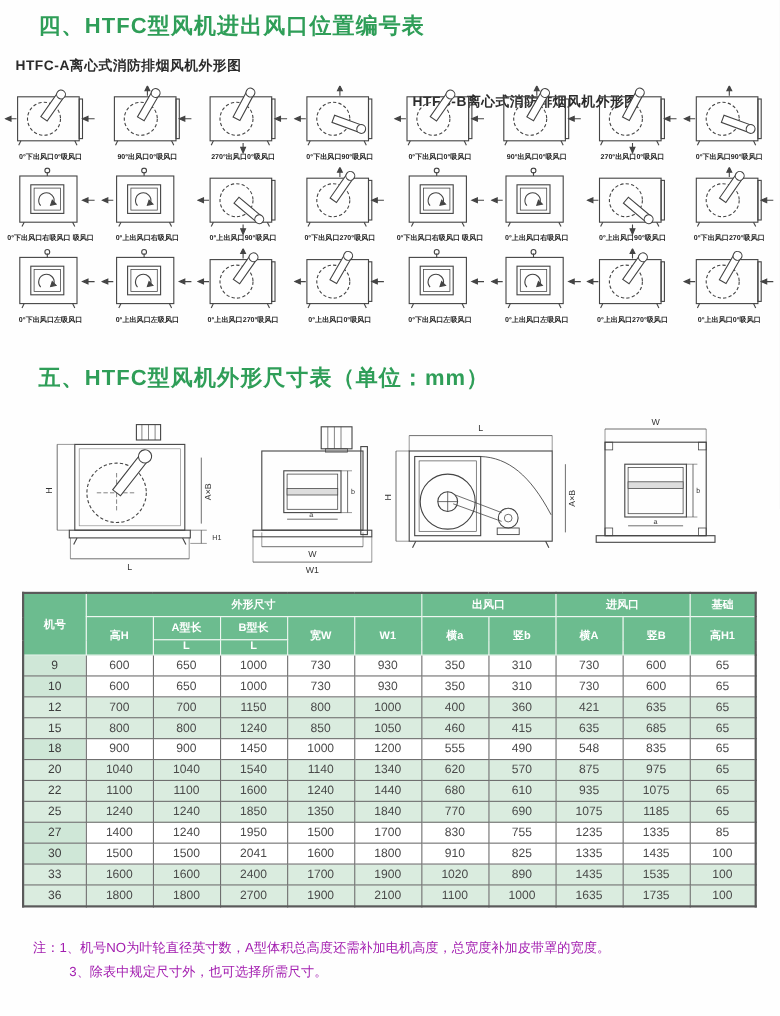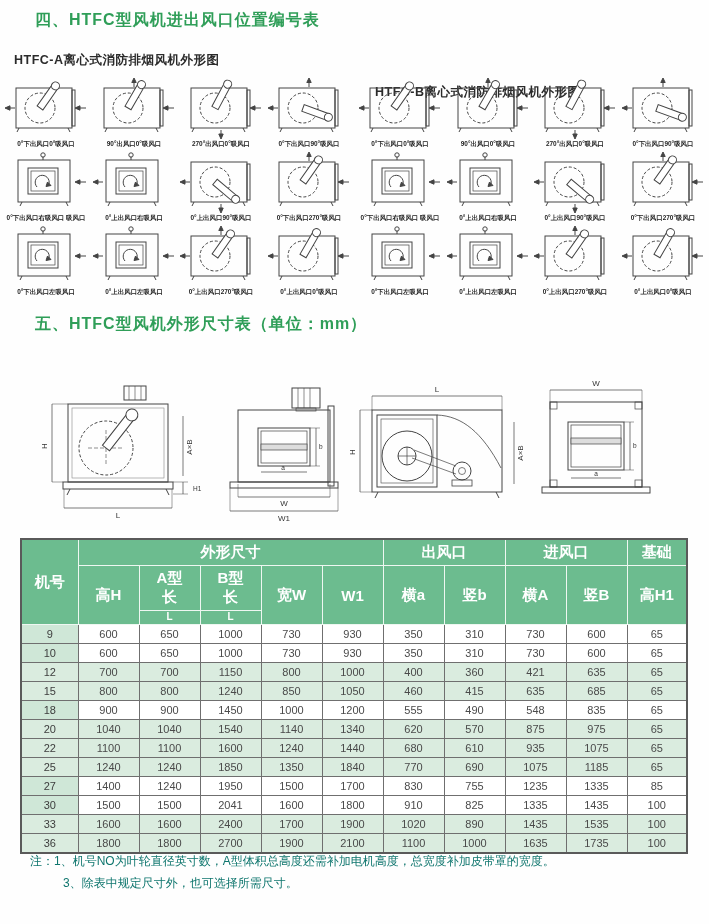--- a/index.html
+++ b/index.html
@@ -2,25 +2,25 @@
 <html><head>
 <meta charset="utf-8">
 <style>
   html,body { margin:0; padding:0; background:#e9e9e9; }
   .page {
     position:relative; width:709px; height:924px; margin:0 auto;
     background:#fefefe; overflow:hidden;
     font-family:"Liberation Sans","DejaVu Sans",sans-serif;
   }
   .sec-title {
-    position:absolute; left:35px; font-size:16px; font-weight:bold;
+    position:absolute; left:35px; font-size:20px; font-weight:bold;
     color:#2f9e58; letter-spacing:1px; white-space:nowrap;
   }
   #sec4-title { top:10px; }
-  #sec5-title { top:314px; }
+  #sec5-title { top:330px; }
   .sub-title {
     position:absolute; top:52px; font-size:12.5px; font-weight:bold;
     color:#2b2b2b; letter-spacing:0.5px; white-space:nowrap;
   }
   #sub-a { left:14px;text-align:center; }
   #sub-b { left:375px;margin-top:32px; }
 
   .diag-group { position:absolute; top:78px; width:351px; }
   #group-a { left:2px; }
   #group-b { left:356px; }
@@ -41,33 +41,33 @@
   .drawing svg { display:block; }
   .dim-text { font-size:8px; fill:#333; font-family:"Liberation Sans",sans-serif; }
   .dim-text-sm { font-size:6.5px; fill:#333; font-family:"Liberation Sans",sans-serif; }
 
   .size-table {
     position:absolute; left:20px; top:538px; width:668px;
     border-collapse:collapse; table-layout:fixed;
     border:2px solid #5a5a5a;
   }
   .size-table th {
-    background:#6cbc8f; color:#ffffff; font-weight:bold; font-size:15px;
+    background:#6cbc8f; color:#ffffff; font-weight:bold; font-size:10px;
     border:1px solid #eef7f1; padding:3px 12px; text-align:center;
   }
   .size-table tr.hdr-small th { padding:0 0 2px 0; font-size:10px; }
   .size-table td {
     font-size:11px; color:#4a4a4a; text-align:center;
     border:1px solid #6f6f6f; padding:3px 0; background:#ffffff;
   }
   .size-table tr.shaded td { background:#daecdf; }
   .size-table td.no-cell { background:#cfe7d7; color:#3d3d3d; }
 
   .notes { position:absolute; left:30px; top:850px; width:660px; }
-  .note-line { font-size:12px; color:#0f766e; line-height:22px; white-space:nowrap; }
+  .note-line { font-size:12px; color:#a21caf; line-height:22px; white-space:nowrap; }
   .note-line.indent { padding-left:33px; }
 </style>
 </head>
 <body>
 
 <div class="page">
 
   <div class="sec-title" id="sec4-title">四、HTFC型风机进出风口位置编号表</div>
 
   <div class="sub-title" id="sub-a">HTFC-A离心式消防排烟风机外形图</div>

